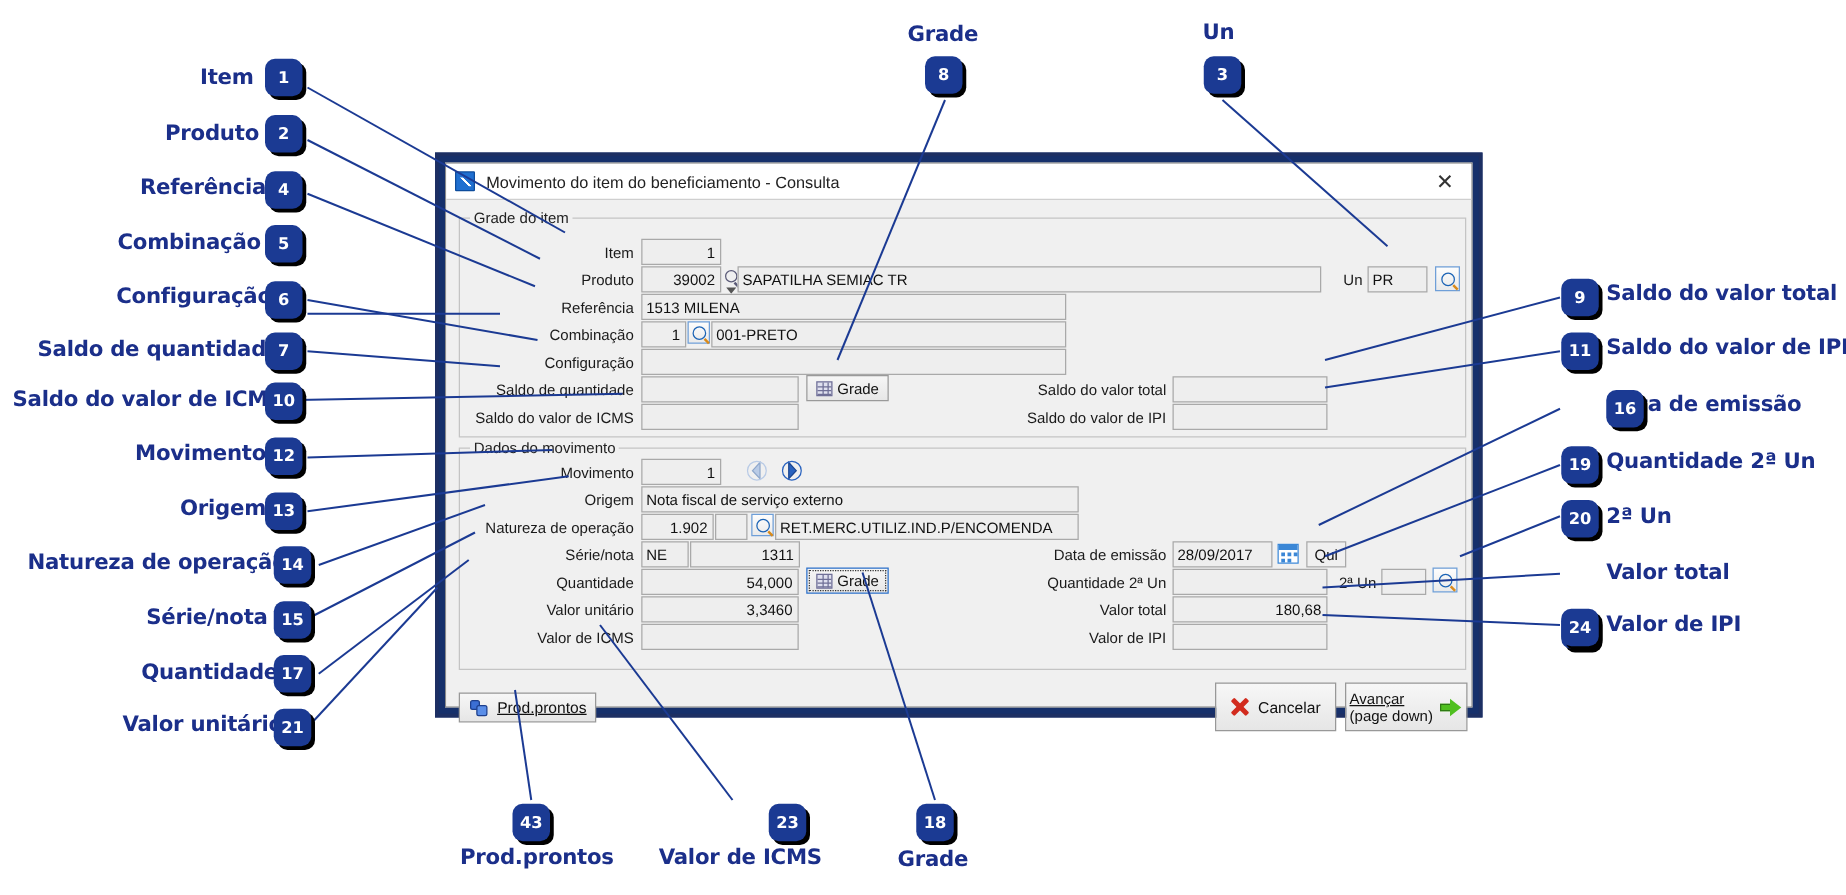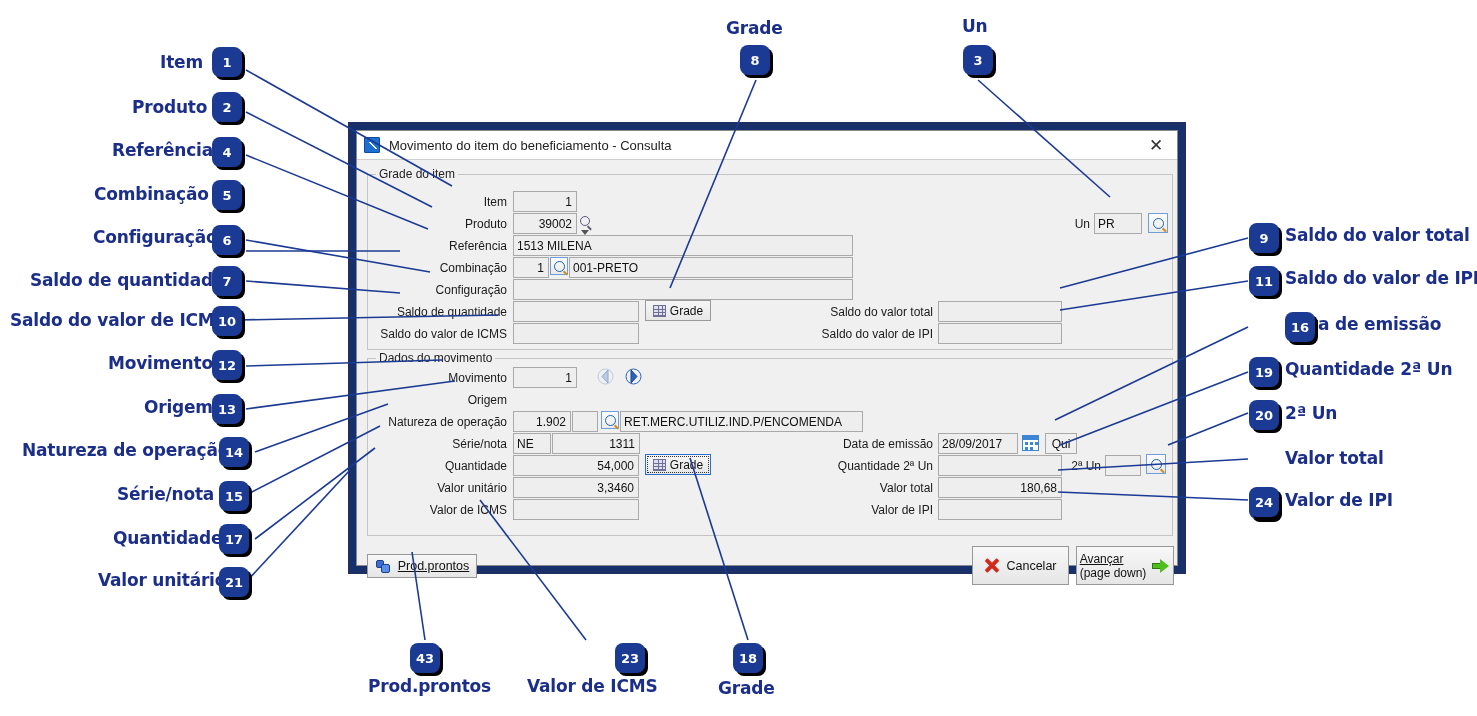--- a/index.html
+++ b/index.html
@@ -209,20 +209,21 @@
 
     <div class="fld-label" style="left:60px;top:35px;width:90px;">Item</div>
     <div class="tb num" style="left:156px;top:31px;width:64px;">1</div>
 
     <div class="fld-label" style="left:60px;top:57px;width:90px;">Produto</div>
     <div class="tb num" style="left:156px;top:53px;width:64px;">39002</div>
     <div class="magplain" style="left:221px;top:53px;">
           <i></i>
         </div>
     <div class="caret" style="left:224px;top:70px;"></div>
+    <div class="tb" style="left:233px;top:53px;width:467px;">SAPATILHA SEMIAC TR</div>
     <div class="fld-label" style="left:701px;top:57px;width:32px;">Un</div>
     <div class="tb" style="left:737px;top:53px;width:48px;">PR</div>
     <div class="mag" style="left:791px;top:53px;">
           <i></i>
         </div>
 
     <div class="fld-label" style="left:52px;top:79px;width:98px;">Referência</div>
     <div class="tb" style="left:156px;top:75px;width:340px;">1513 MILENA</div>
 
     <div class="fld-label" style="left:52px;top:101px;width:98px;">Combinação</div>
@@ -262,20 +263,21 @@
           </svg>
     </div>
     <div class="navarrow" style="left:268px;top:208px;">
       <svg width="17" height="17" viewBox="0 0 17 17">
             <path d="M6 2 L12 8.5 L6 15 Z" fill="#2a63bf" stroke="#1b4691" stroke-width="1"></path>
             <circle cx="8.5" cy="8.5" r="7.5" fill="none" stroke="#2a63bf"></circle>
           </svg>
     </div>
 
     <div class="fld-label" style="left:60px;top:233px;width:90px;">Origem</div>
+    <div class="tb" style="left:156px;top:229px;width:350px;">Nota fiscal de serviço externo</div>
 
     <div class="fld-label" style="left:24px;top:255px;width:126px;">Natureza de operação</div>
     <div class="tb" style="left:156px;top:251px;width:58px;padding-left:22px;">1.902</div>
     <div class="tb" style="left:215px;top:251px;width:26px;"></div>
     <div class="mag" style="left:244px;top:251px;width:18px;height:18px;">
           <i></i>
         </div>
     <div class="tb" style="left:263px;top:251px;width:243px;">RET.MERC.UTILIZ.IND.P/ENCOMENDA</div>
 
     <div class="fld-label" style="left:52px;top:277px;width:98px;">Série/nota</div>

